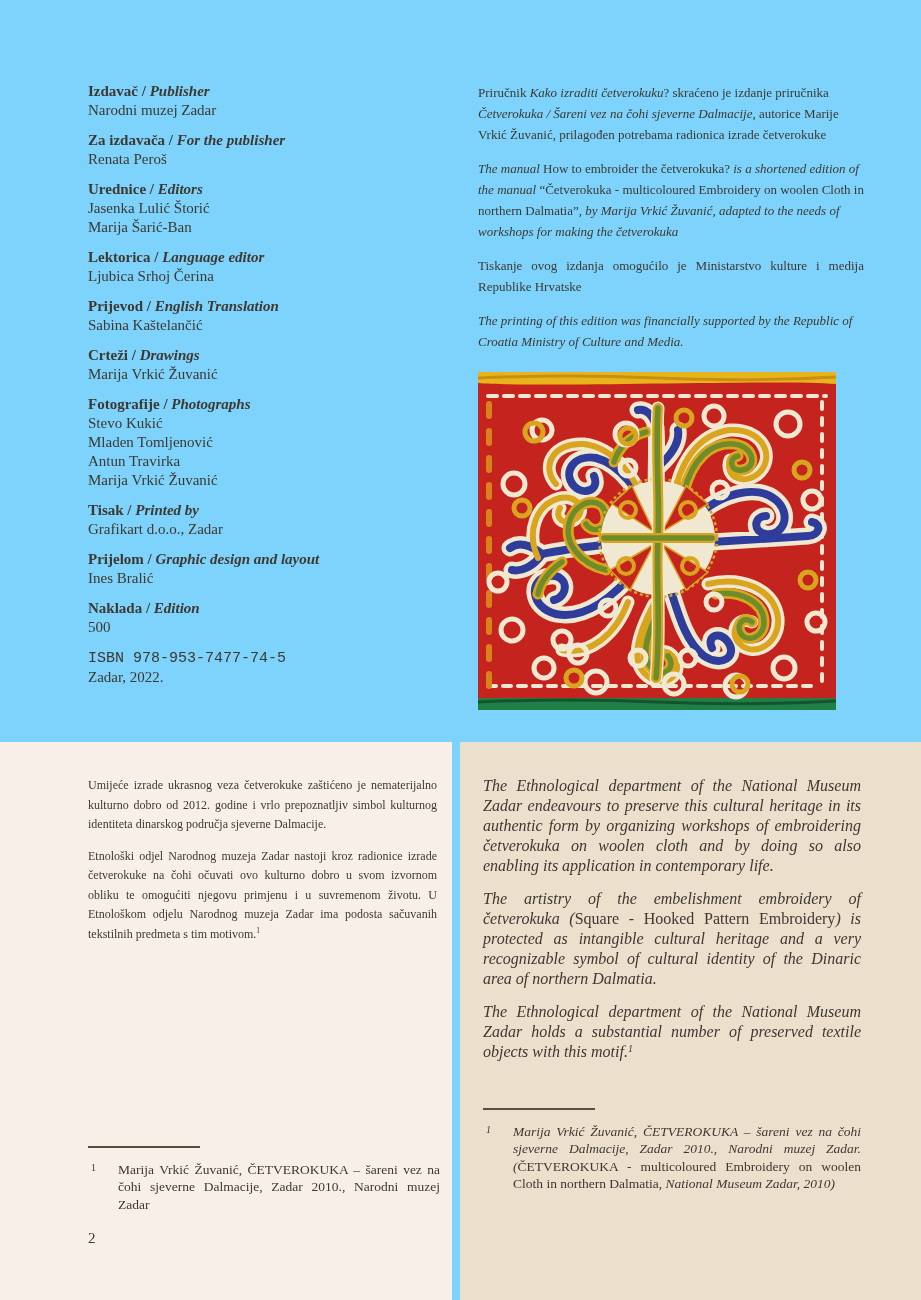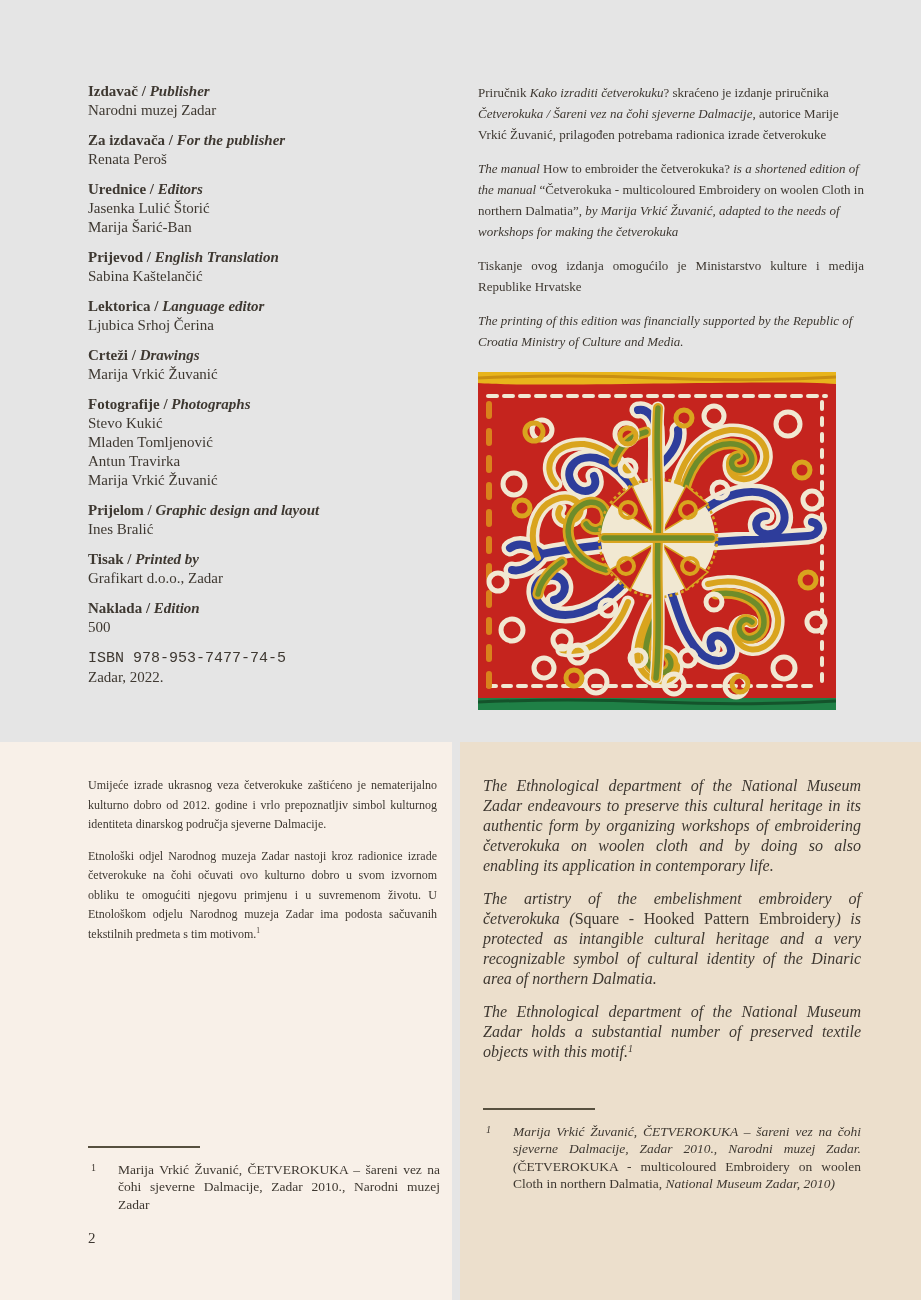--- a/index.html
+++ b/index.html
@@ -1,17 +1,17 @@
 <!DOCTYPE html>
 <html><head>
 <meta charset="utf-8">
 <style>
   html,body{margin:0;padding:0;background:#ffffff;}
   .page{
-    position:relative;width:921px;height:1300px;background:#e5e5e5;
+    position:relative;width:921px;height:1300px;background:#7dd3fc;
     font-family:"Liberation Serif","DejaVu Serif",serif;color:#3e3831;
     overflow:hidden;
   }
   
   .panel{position:absolute;top:742px;height:558px;}
   .panel-left{left:0;width:452px;background:#f8f0e8;}
   .panel-right{left:460px;width:461px;background:#ecdfcc;}
 
   
   .credits{position:absolute;left:88px;top:82px;width:352px;font-size:15px;line-height:19px;}
@@ -66,45 +66,45 @@
       <div class="credit-group">
         <div class="credit-label"><span class="credit-hr">Za izdavača</span><span class="credit-sep"> / </span><span class="credit-en">For the publisher</span></div>
         <div class="credit-name">Renata Peroš</div>
       </div>
       <div class="credit-group">
         <div class="credit-label"><span class="credit-hr">Urednice</span><span class="credit-sep"> / </span><span class="credit-en">Editors</span></div>
         <div class="credit-name">Jasenka Lulić Štorić</div>
         <div class="credit-name">Marija Šarić-Ban</div>
       </div>
       <div class="credit-group">
+        <div class="credit-label"><span class="credit-hr">Lektorica</span><span class="credit-sep"> / </span><span class="credit-en">Language editor</span></div>
+        <div class="credit-name">Ljubica Srhoj Čerina</div>
+      </div>
+      <div class="credit-group">
         <div class="credit-label"><span class="credit-hr">Prijevod</span><span class="credit-sep"> / </span><span class="credit-en">English Translation</span></div>
         <div class="credit-name">Sabina Kaštelančić</div>
-      </div>
-      <div class="credit-group">
-        <div class="credit-label"><span class="credit-hr">Lektorica</span><span class="credit-sep"> / </span><span class="credit-en">Language editor</span></div>
-        <div class="credit-name">Ljubica Srhoj Čerina</div>
       </div>
       <div class="credit-group">
         <div class="credit-label"><span class="credit-hr">Crteži</span><span class="credit-sep"> / </span><span class="credit-en">Drawings</span></div>
         <div class="credit-name">Marija Vrkić Žuvanić</div>
       </div>
       <div class="credit-group">
         <div class="credit-label"><span class="credit-hr">Fotografije</span><span class="credit-sep"> / </span><span class="credit-en">Photographs</span></div>
         <div class="credit-name">Stevo Kukić</div>
         <div class="credit-name">Mladen Tomljenović</div>
         <div class="credit-name">Antun Travirka</div>
         <div class="credit-name">Marija Vrkić Žuvanić</div>
       </div>
       <div class="credit-group">
+        <div class="credit-label"><span class="credit-hr">Tisak</span><span class="credit-sep"> / </span><span class="credit-en">Printed by</span></div>
+        <div class="credit-name">Grafikart d.o.o., Zadar</div>
+      </div>
+      <div class="credit-group">
         <div class="credit-label"><span class="credit-hr">Prijelom</span><span class="credit-sep"> / </span><span class="credit-en">Graphic design and layout</span></div>
         <div class="credit-name">Ines Bralić</div>
-      </div>
-      <div class="credit-group">
-        <div class="credit-label"><span class="credit-hr">Tisak</span><span class="credit-sep"> / </span><span class="credit-en">Printed by</span></div>
-        <div class="credit-name">Grafikart d.o.o., Zadar</div>
       </div>
       <div class="credit-group">
         <div class="credit-label"><span class="credit-hr">Naklada</span><span class="credit-sep"> / </span><span class="credit-en">Edition</span></div>
         <div class="credit-name">500</div>
       </div>
       <div class="colophon-line isbn">ISBN 978-953-7477-74-5</div>
       <div class="colophon-line place-date">Zadar, 2022.</div>
     </div>
 
   <div class="intro-right">

